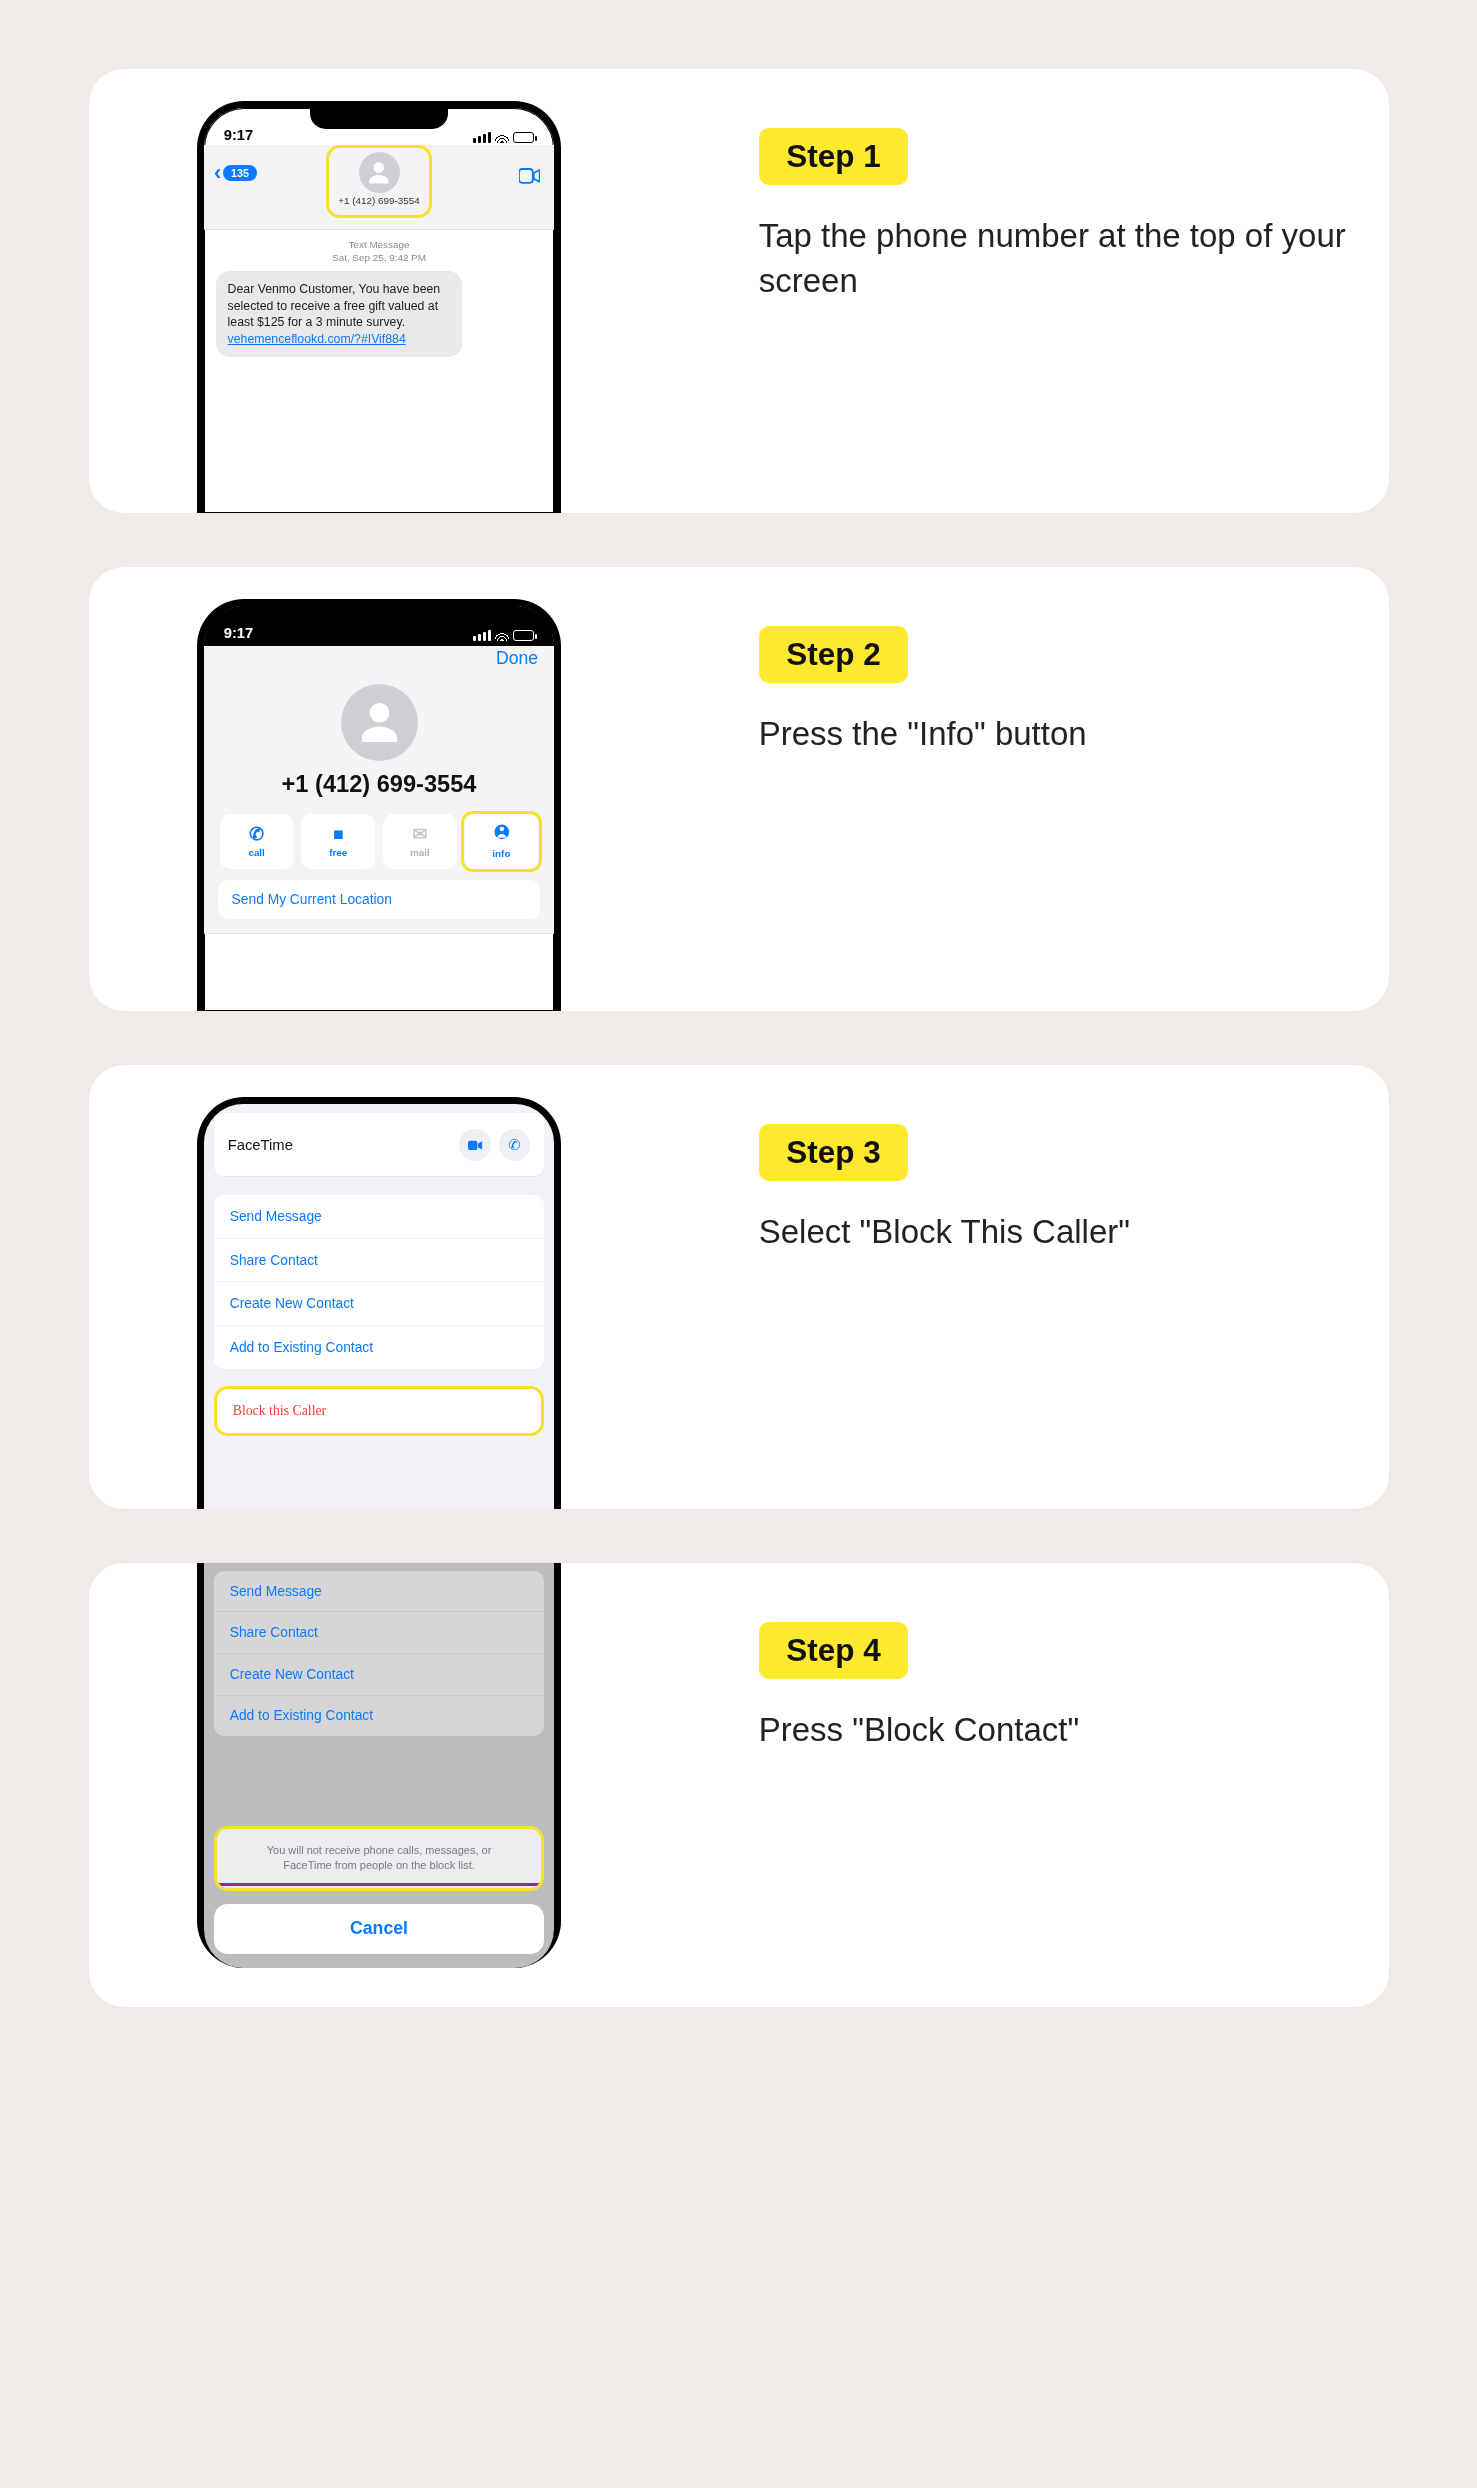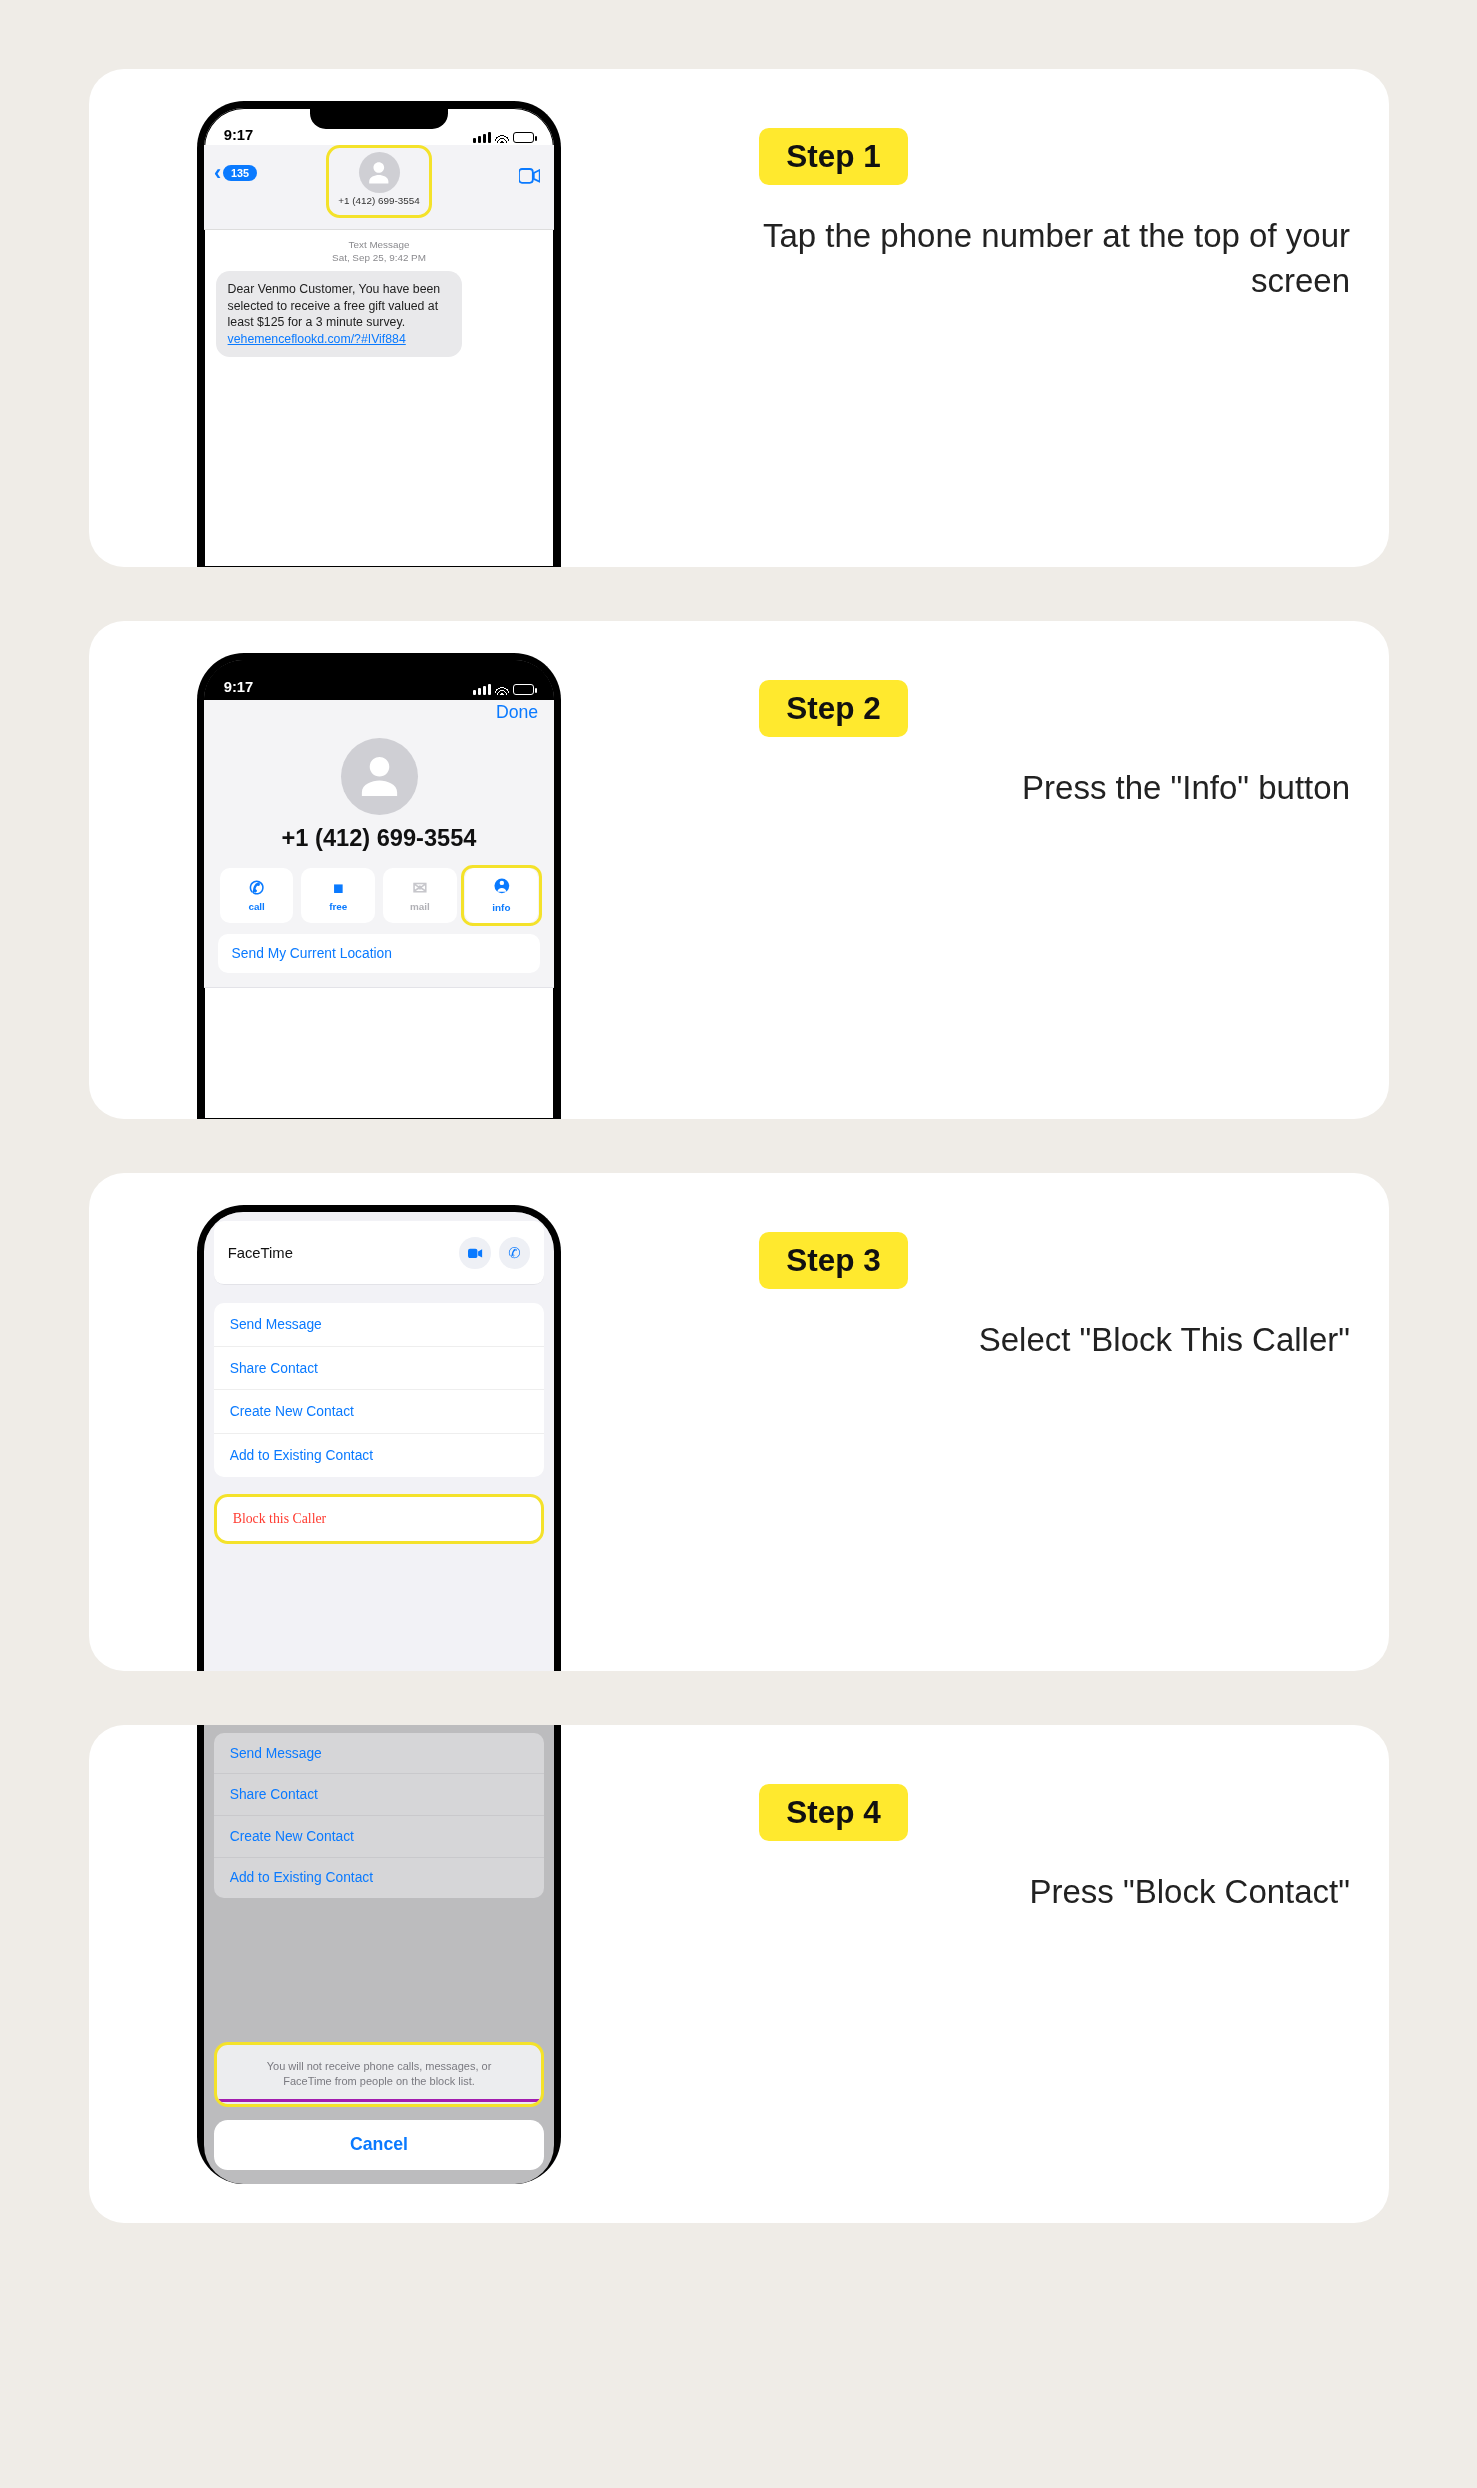--- a/index.html
+++ b/index.html
@@ -22,21 +22,21 @@
     max-width:887px;
     letter-spacing:-0.5px;
   }
   .card {
     background:#fff;
     border-radius:35px;
     padding:0;
     margin-bottom:54px;
     position:relative;
     overflow:hidden;
-    height:498px;
+    height:444px;
     display:flex;
   }
   .card .phone-col {
     width:50%;
     position:relative;
   }
   .card .text-col {
     width:50%;
     padding:59px 39px 0 19.7px;
   }
@@ -48,21 +48,20 @@
     font-size:31.5px;
     padding:9.9px 27.6px;
     border-radius:9.9px;
     margin-bottom:29.6px;
   }
   .step-desc {
     font-size:33px;
     font-weight:500;
     line-height:1.35;
     color:#222;
-    text-align:right;
   }
 
   
   .phone {
     position:absolute;
     left:108px;
     width:364px;
     background:#fff;
     border:7.9px solid #000;
     border-bottom:none;

